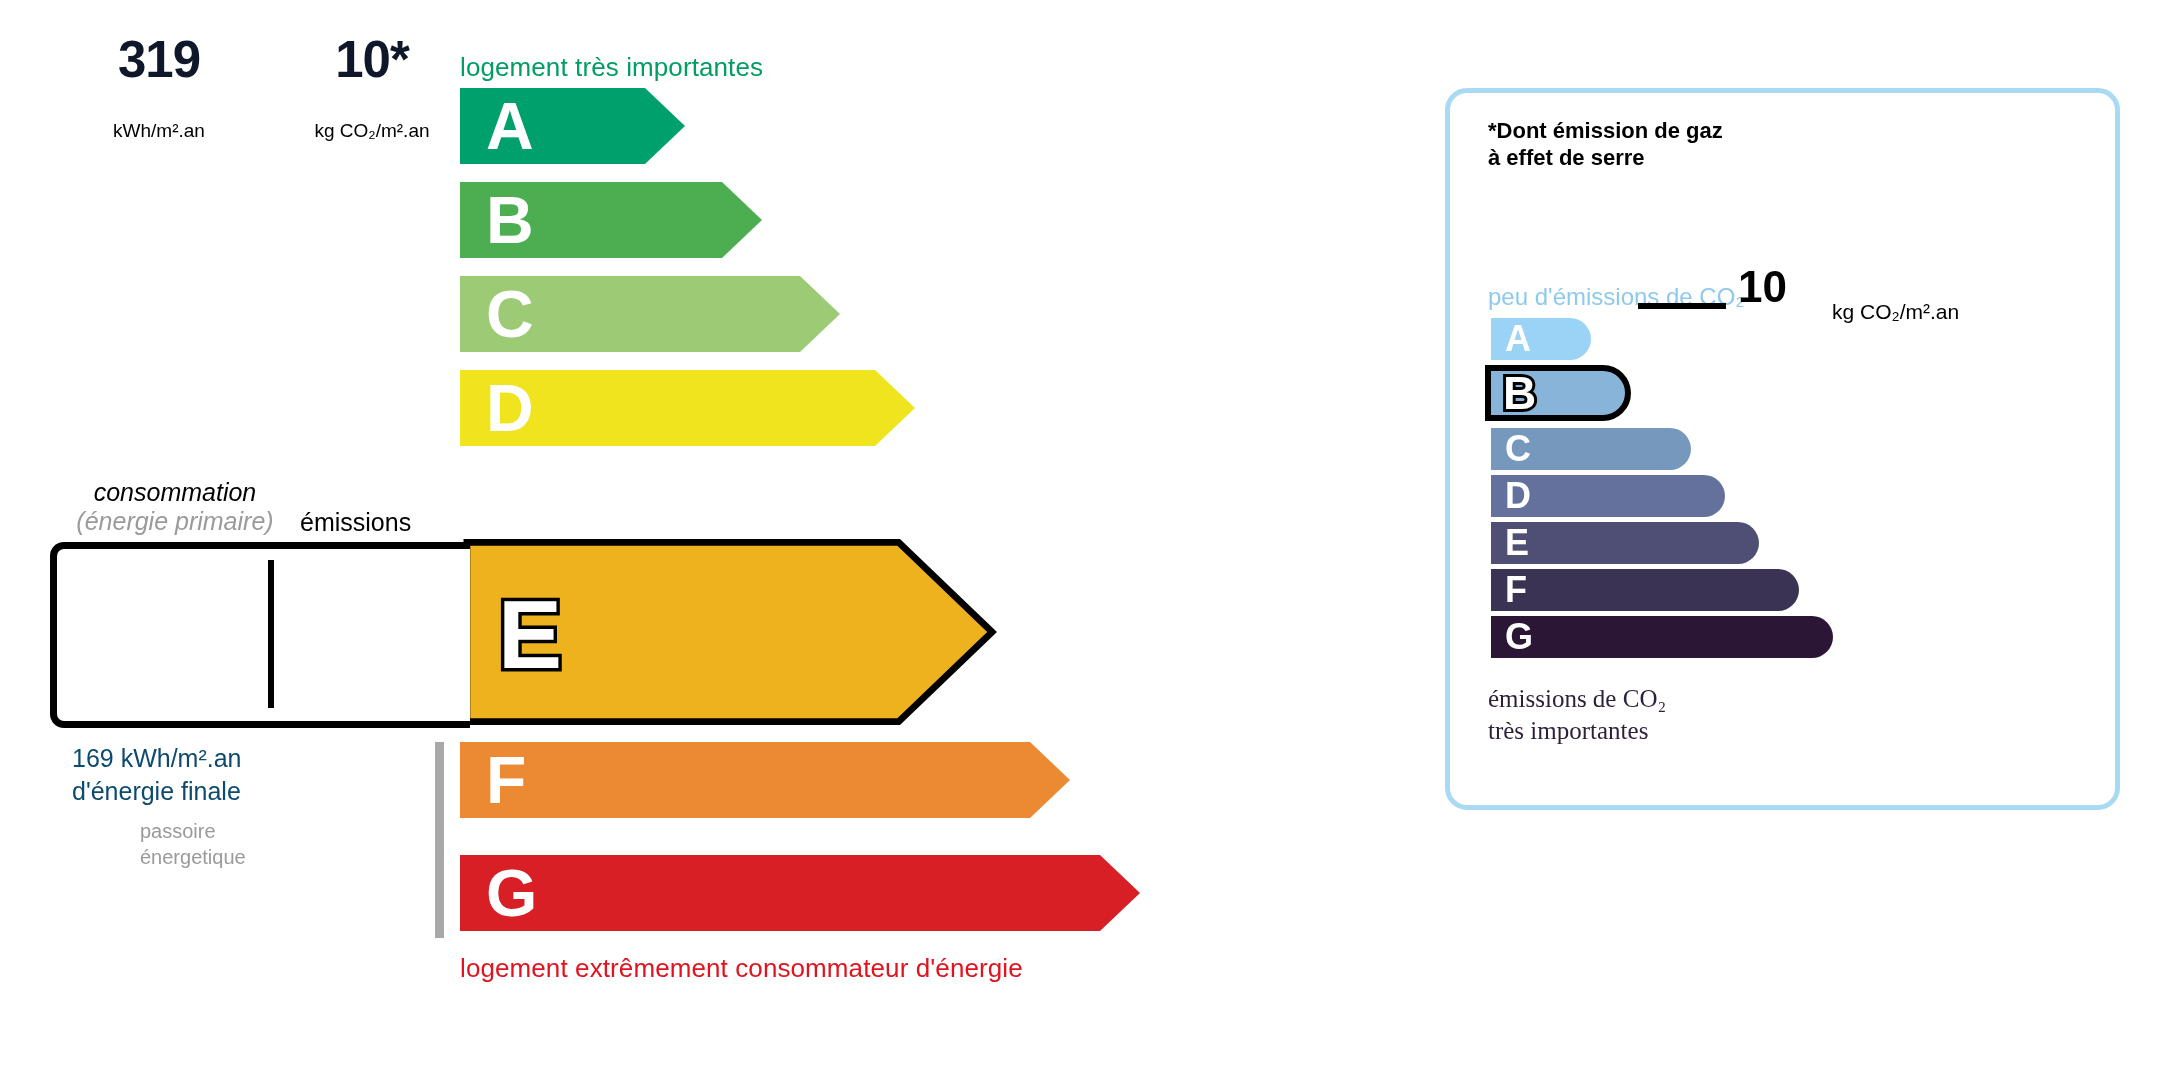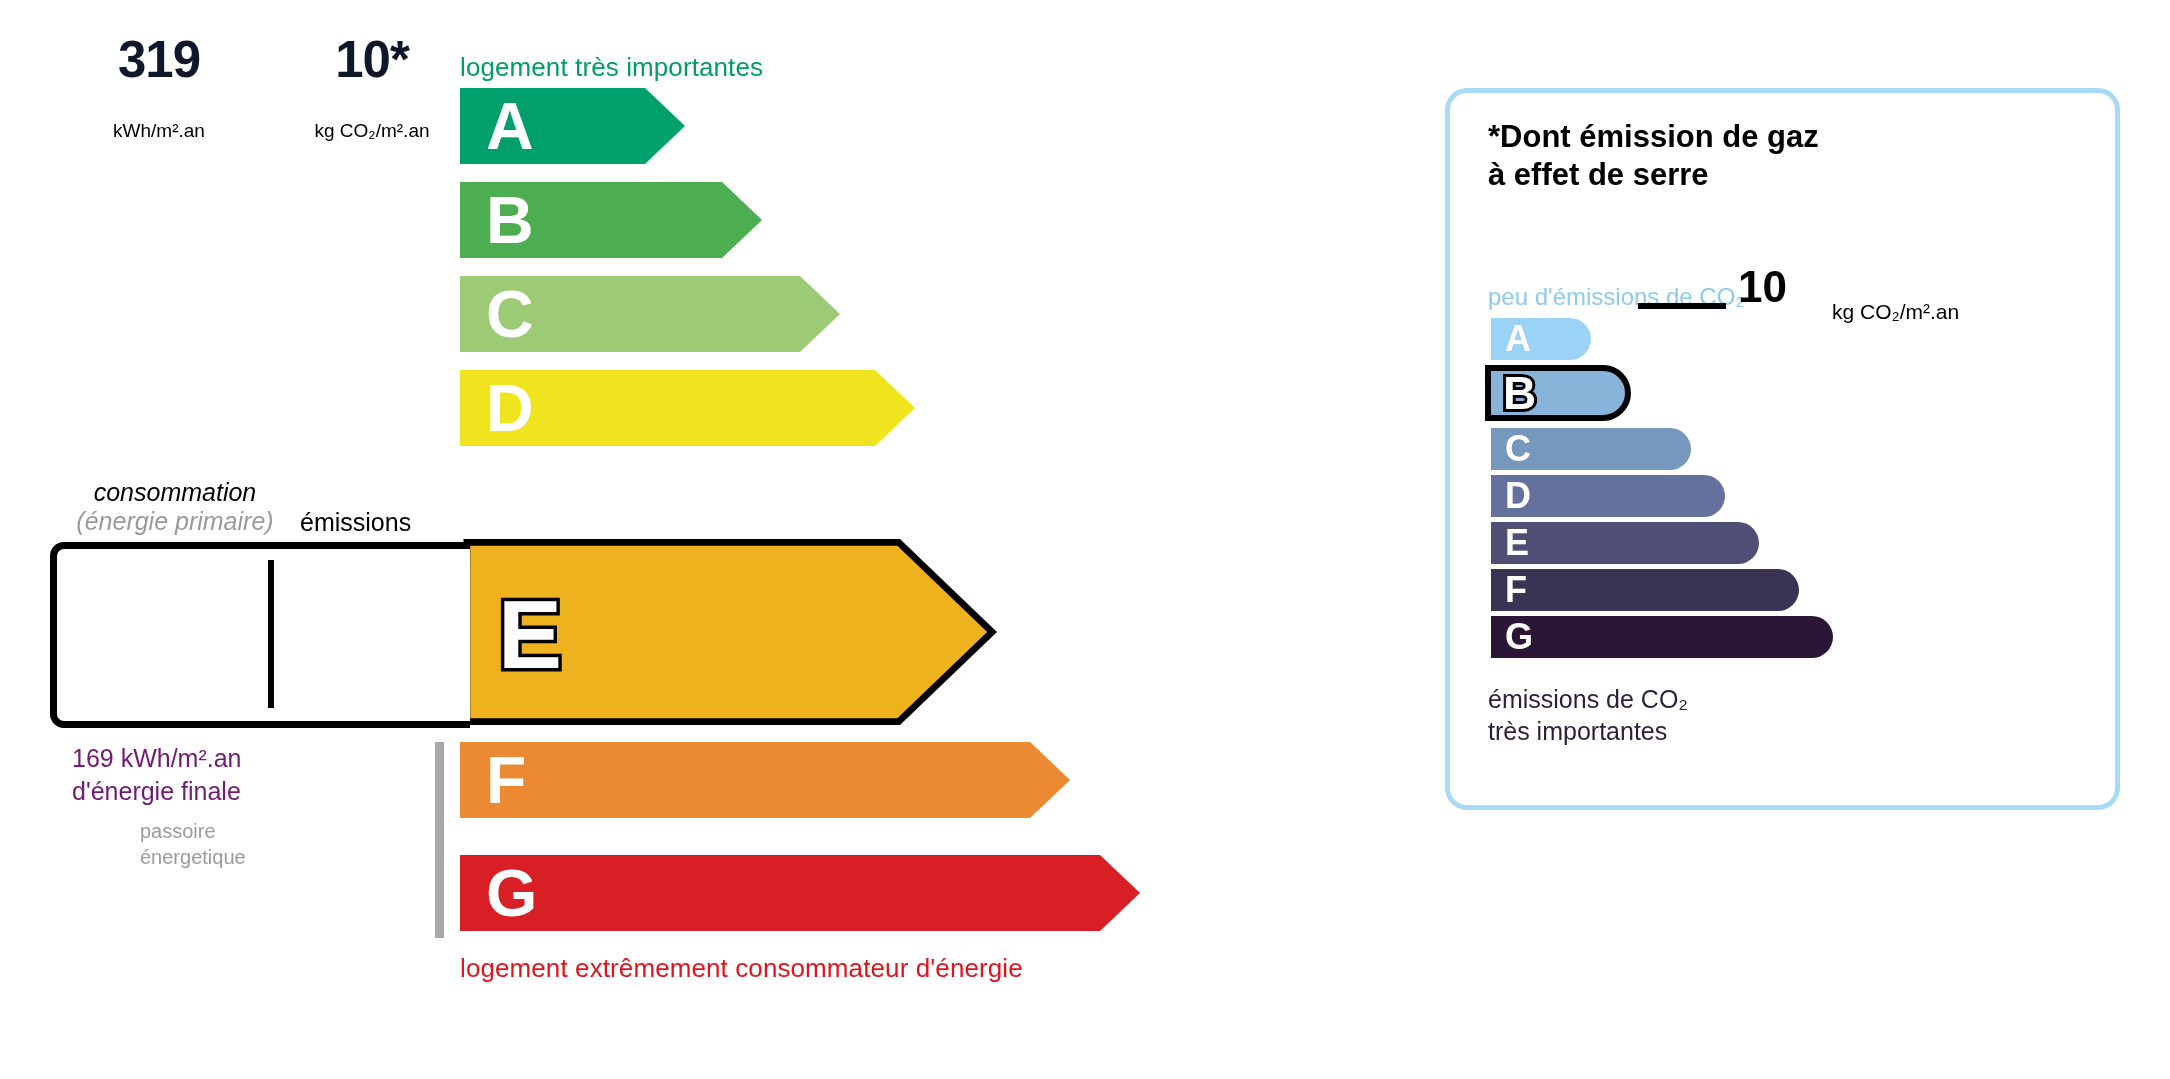--- a/index.html
+++ b/index.html
@@ -147,21 +147,21 @@
     top: 508px;
     font-size: 25px;
     color: #000000;
   }
 
   .label-finale {
     position: absolute;
     left: 72px;
     top: 742px;
     font-size: 25px;
-    color: #701a75;
+    color: #0c4a6e;
     line-height: 1.3;
   }
   .label-passoire {
     position: absolute;
     left: 140px;
     top: 818px;
     width: 270px;
     text-align: left;
     font-size: 20px;
     color: #9a9a9a;
@@ -185,40 +185,41 @@
     height: 722px;
     border: 5px solid #a9daf3;
     border-radius: 22px;
     background: #ffffff;
     box-sizing: border-box;
   }
   #co2-title {
     position: absolute;
     left: 38px;
     top: 25px;
-    font-size: 31px;
+    font-size: 22px;
     font-weight: bold;
     color: #000000;
     line-height: 1.22;
   }
   #co2-top-caption {
     position: absolute;
     left: 38px;
     top: 190px;
     font-size: 24px;
     color: #8ec9ee;
     white-space: nowrap;
   }
   #co2-bottom-caption {
     position: absolute;
     left: 38px;
     top: 590px;
     font-size: 25px;
     color: #2b1f3a;
     line-height: 1.28;
+    font-family: Liberation Serif, serif;
   }
 
   .cbar {
     position: absolute;
     left: 41px;
     height: 42px;
     border-radius: 0 21px 21px 0;
   }
   .cbar .cletter {
     position: absolute;

